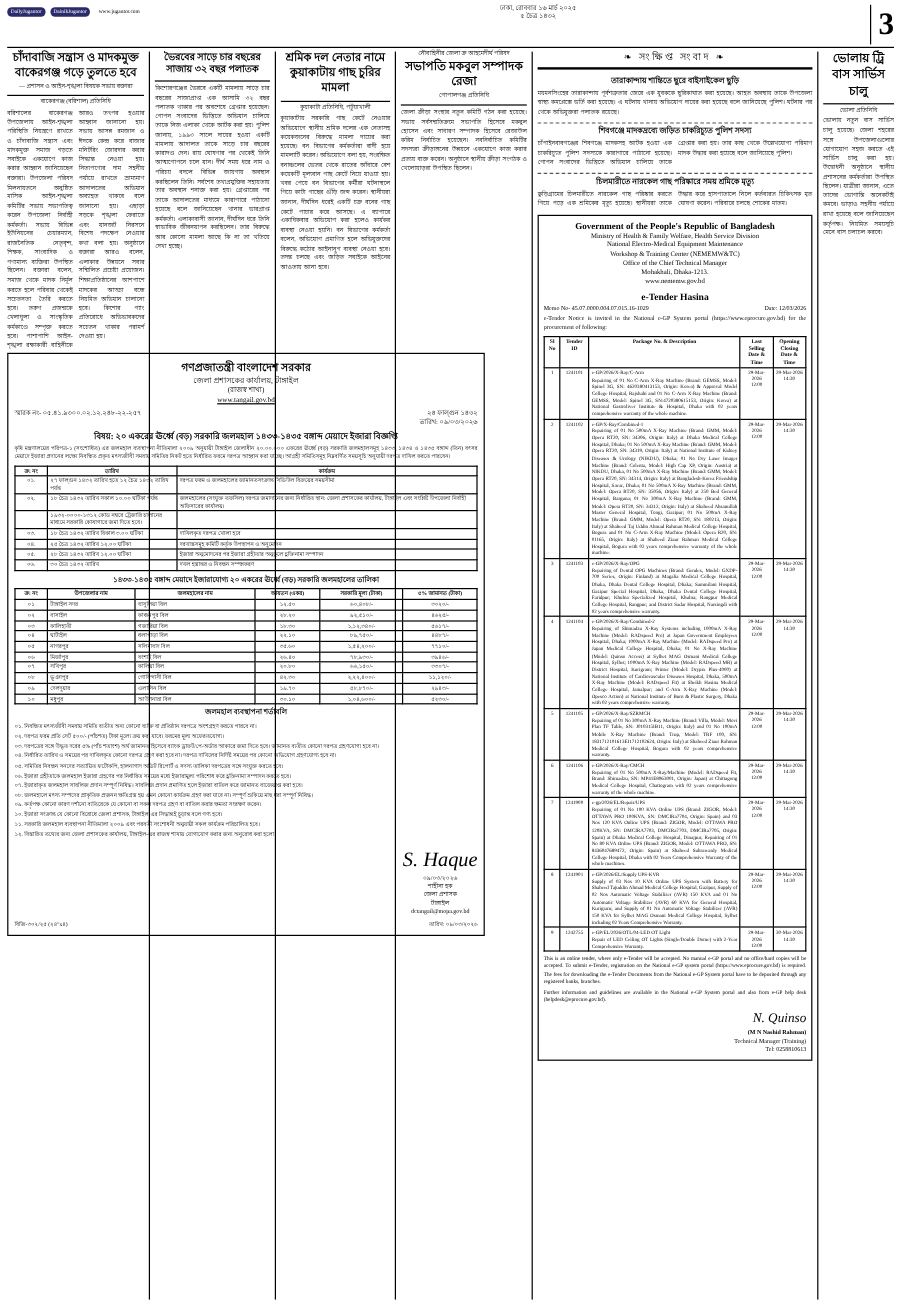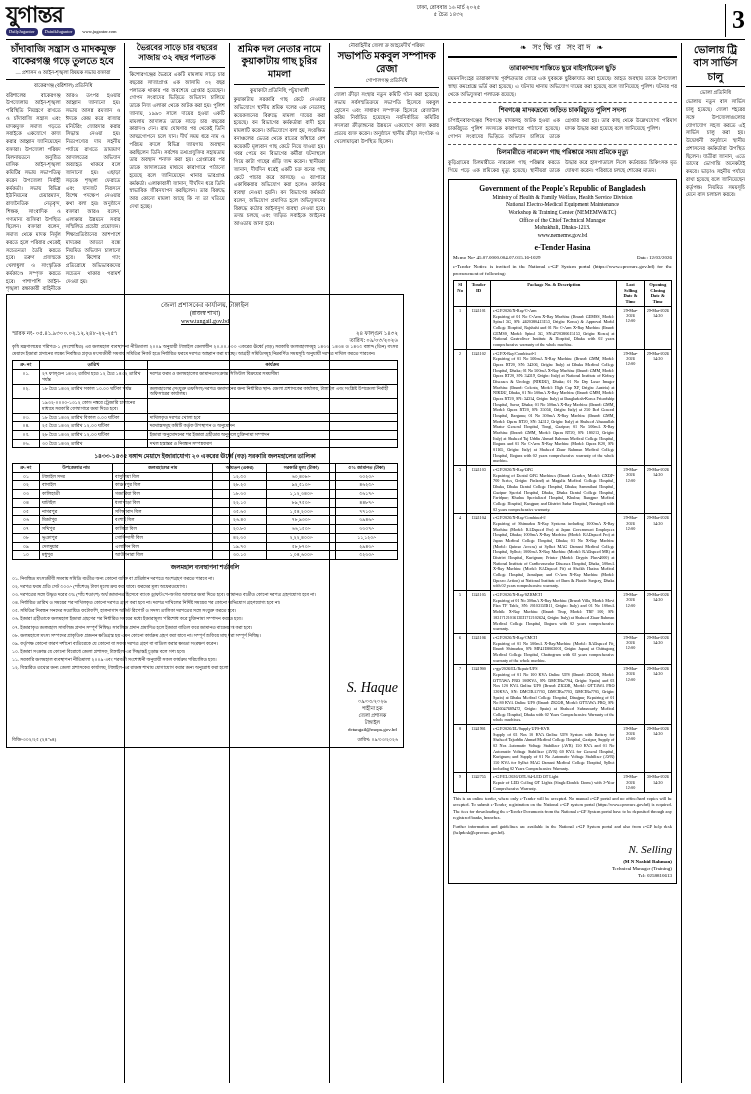--- a/index.html
+++ b/index.html
@@ -61,21 +61,21 @@
   .meta-row { display:flex; justify-content:space-between; font-size:5.5px; margin-top:4px; }
   .subject { text-align:center; font-weight:bold; font-size:7px; margin:4px 0 2px; }
   table.tbl { width:100%; border-collapse:collapse; font-size:4.6px; }
   table.tbl th, table.tbl td { border:1px solid #000; padding:1px 2px; vertical-align:top; }
   table.tbl th { font-weight:bold; text-align:center; }
   .tbl-title { text-align:center; font-weight:bold; font-size:6px; margin:5px 0 2px; }
   .conditions { font-size:4.6px; text-align:justify; line-height:1.45; margin-top:4px; }
   .conditions div { margin-bottom:1.5px; }
   .sign-area { display:flex; justify-content:flex-end; margin-top:6px; }
   .sign { text-align:center; font-size:5px; line-height:1.4; }
-  .sign .scribble { font-family:"Liberation Serif", serif; font-style:italic; font-size:14px; }
+  .sign .scribble { font-family:"Liberation Serif", serif; font-style:italic; font-size:17px; }
   .footer-note { display:flex; justify-content:space-between; font-size:4.6px; margin-top:4px; }
 
   
   .etender { border:1px solid #000; padding:4px; }
   .et-head { text-align:center; line-height:1.35; }
   .et-head .a { font-size:7.5px; font-weight:bold; }
   .et-head .b { font-size:5.6px; }
   .et-title { text-align:center; font-weight:bold; font-size:8px; margin:4px 0 2px; }
   .et-memo { display:flex; justify-content:space-between; font-size:5px; }
   .et-intro { font-size:5px; margin:3px 0; text-align:justify; }
@@ -93,21 +93,20 @@
   .small-hl { font-weight:bold; font-size:6.5px; text-align:center; line-height:1.35; margin:3px 0; }
   .tiny { font-size:4.6px; }
 </style>
 </head>
 <body>
 
 <div class="page">
 
   <div class="masthead">
     <div class="mast-left">
-      <div class="mast-logo">যুগান্তর</div>
       <div class="social">
         <span>DailyJugantor</span>
         <span>DainikJugantor</span>
         <span class="plain">www.jugantor.com</span>
       </div>
     </div>
     <div class="mast-datebar">
       <div>ঢাকা, রোববার ১৬ মার্চ ২০২৫</div>
       <div>৫ চৈত্র ১৪৩২</div>
     </div>
@@ -300,51 +299,53 @@
 12:00</td>
                 <td class="ctr" style="white-space: pre-line;">30-Mar-2026
 14:30</td>
               </tr>
             </tbody>
         </table>
 
         <div class="et-foot">This is an online tender, where only e-Tender will be accepted. No manual e-GP portal and no office/hard copies will be accepted. To submit e-Tender, registration on the National e-GP system portal (https://www.eprocure.gov.bd) is required. The fees for downloading the e-Tender Documents from the National e-GP System portal have to be deposited through any registered banks, branches.</div>
         <div class="et-foot">Further information and guidelines are available in the National e-GP System portal and also from e-GP help desk (helpdesk@eprocure.gov.bd).</div>
         <div class="et-sign">
-          <div class="scribble">N. Selling</div>
+          <div class="scribble">N. Quinso</div>
           <div class="nm">(M N Nashid Rahman)</div>
           <div>Technical Manager (Training)</div>
           <div>Tel: 0258810613</div>
         </div>
       </div>
     </div>
 
     <div class="sep-v"></div>
 
     <div class="col c6">
       <div class="hl hl-sm">ভোলায় ট্রি বাস সার্ভিস চালু</div>
       <div class="rule"></div>
       <div class="byline">ভোলা প্রতিনিধি</div>
       <div class="body-text">ভোলায় নতুন বাস সার্ভিস চালু হয়েছে। জেলা শহরের সঙ্গে উপজেলাগুলোর যোগাযোগ সহজ করতে এই সার্ভিস চালু করা হয়। উদ্বোধনী অনুষ্ঠানে স্থানীয় প্রশাসনের কর্মকর্তারা উপস্থিত ছিলেন। যাত্রীরা জানান, এতে তাদের ভোগান্তি অনেকটাই কমবে। ভাড়াও সহনীয় পর্যায়ে রাখা হয়েছে বলে জানিয়েছেন কর্তৃপক্ষ। নিয়মিত সময়সূচি মেনে বাস চলাচল করবে।</div>
     </div>
   </div>
 
   <div class="notice-box" style="position:absolute; left:6px; top:290px; width:398px;">
     <div class="gov-head">
+      <div class="l1">গণপ্রজাতন্ত্রী বাংলাদেশ সরকার</div>
       <div class="l2">জেলা প্রশাসকের কার্যালয়, টাঙ্গাইল</div>
       <div class="l3">(রাজস্ব শাখা)</div>
       <div class="l4">www.tangail.gov.bd</div>
     </div>
     <div class="meta-row">
       <span>স্মারক নং- ০৫.৪১.৯৩০০.০২.১২.২৪৮-২২-২৫৭</span>
       <span style="text-align:right;">
         <span style="display:block">২৪ ফাল্গুন ১৪৩২</span>
         <span style="display:block">তারিখ: ০৯/০৩/২০২৬</span>
       </span>
     </div>
+    <div class="subject">বিষয়: ২০ একরের ঊর্ধ্বে (বড়) সরকারি জলমহাল ১৪৩৩-১৪৩৫ বঙ্গাব্দ মেয়াদে ইজারা বিজ্ঞপ্তি</div>
     <div class="tiny" style="text-align:justify;line-height:1.5;margin-bottom:3px;">কৃষি মন্ত্রণালয়ের পরিপত্র-১ (সংশোধিত) এর জলমহাল ব্যবস্থাপনা নীতিমালা ২০০৯ অনুযায়ী টাঙ্গাইল জেলাধীন ২০.০০.০০০ একরের ঊর্ধ্বে (বড়) সরকারি জলমহালসমূহ ১৪৩৩, ১৪৩৪ ও ১৪৩৫ বঙ্গাব্দ (তিন) বৎসর মেয়াদে ইজারা প্রদানের লক্ষ্যে নিবন্ধিত প্রকৃত মৎস্যজীবী সমবায় সমিতির নিকট হতে নির্ধারিত ফরমে দরপত্র আহ্বান করা যাচ্ছে। আগ্রহী সমিতিসমূহ নিম্নবর্ণিত সময়সূচি অনুযায়ী দরপত্র দাখিল করতে পারবেন।</div>
 
     <table class="tbl">
       <colgroup>
           <col style="width:7%">
           <col style="width:28%">
           <col style="width:65%">
         </colgroup>
       <thead>
         <tr>

